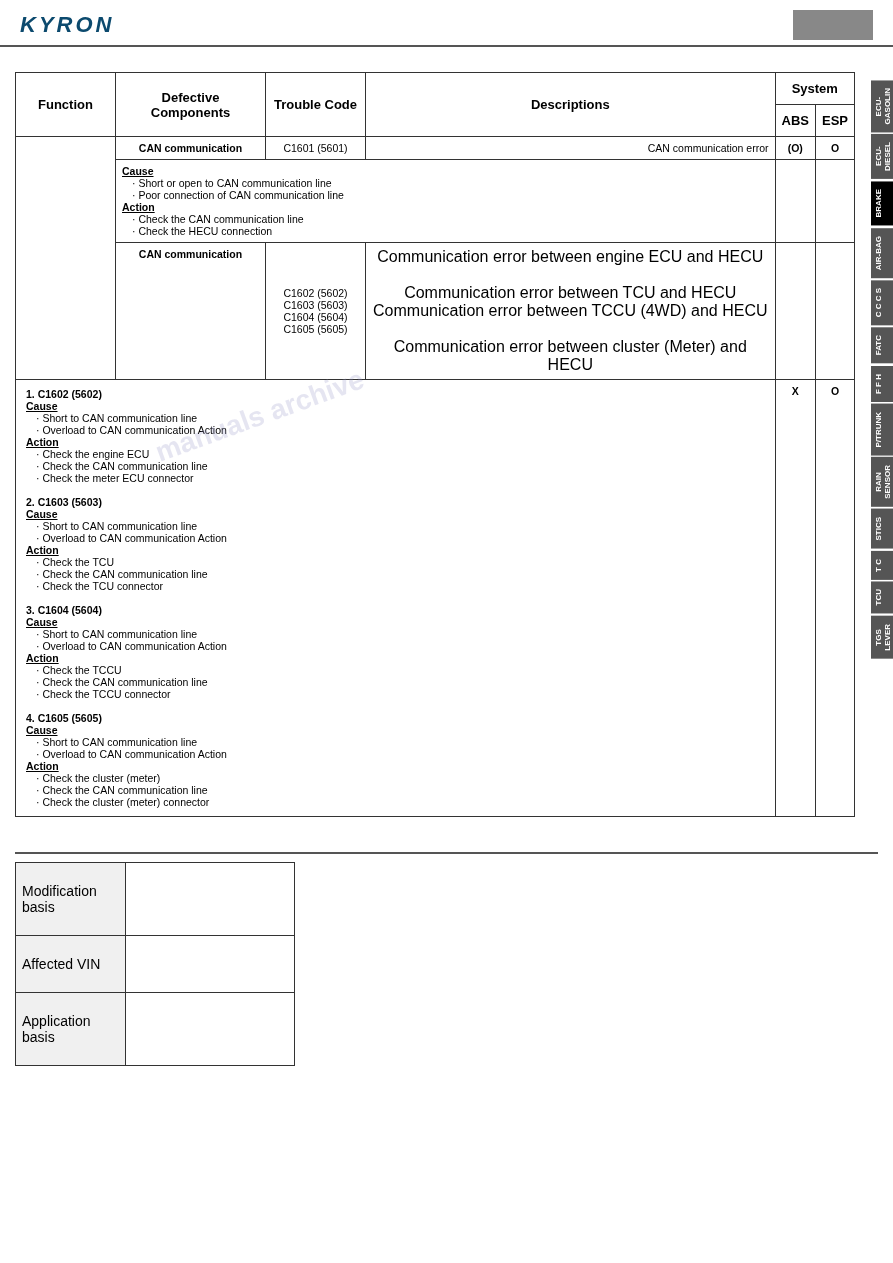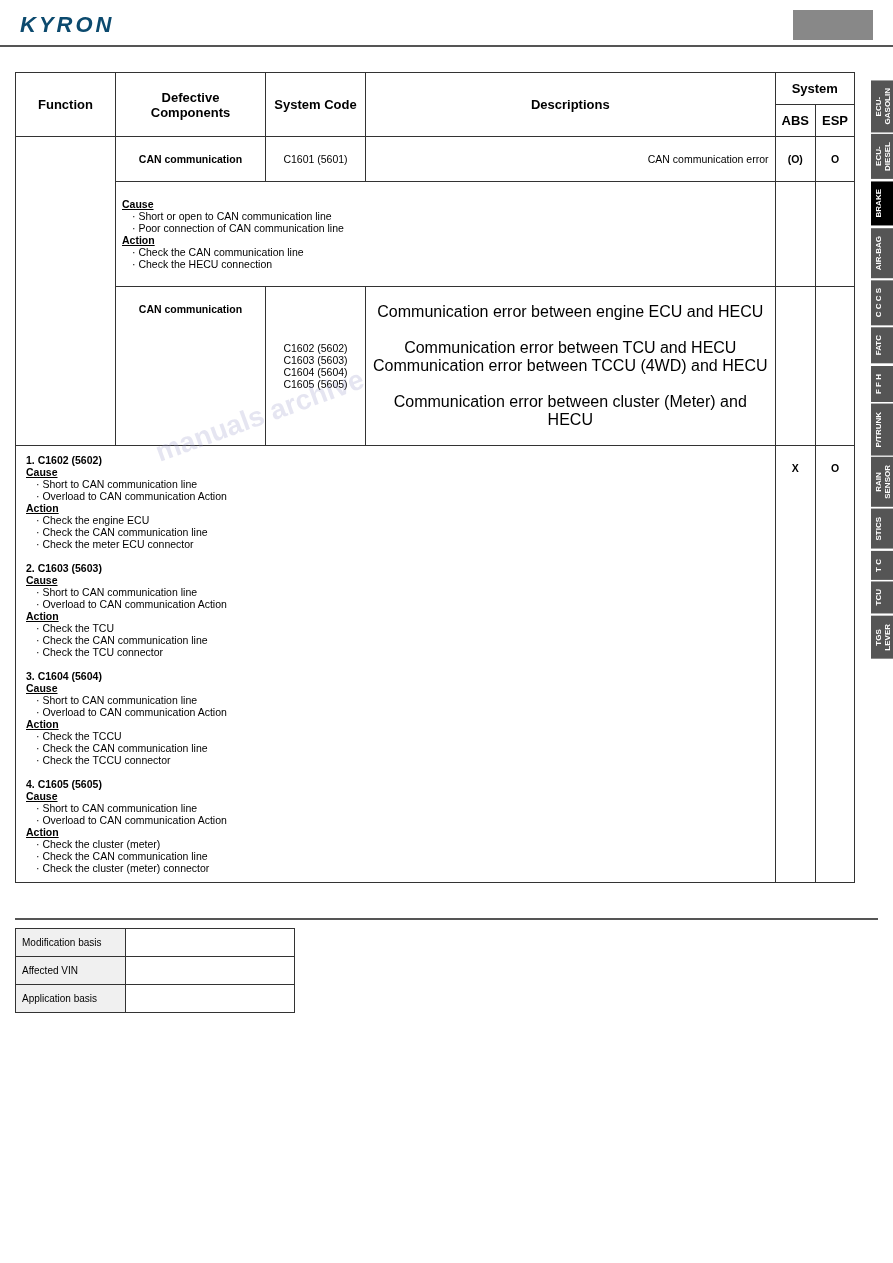--- a/index.html
+++ b/index.html
@@ -76,21 +76,21 @@
     .main-table th {
       border: 1px solid #333;
       padding: 8px 6px;
       text-align: center;
       font-weight: bold;
       font-size: 13px;
       background: #fff;
     }
     .main-table td {
       border: 1px solid #333;
-      padding: 16px 6px;
+      padding: 5px 6px;
       vertical-align: top;
       font-size: 10.5px;
     }
     .td-function {
       width: 100px;
       text-align: center;
       vertical-align: middle;
     }
     .td-defective {
       width: 150px;
@@ -143,22 +143,22 @@
       height: 2px;
       background: #555;
       margin-bottom: 8px;
     }
     .footer-table {
       border-collapse: collapse;
       width: 280px;
     }
     .footer-table td {
       border: 1px solid #333;
-      padding: 8px 6px;
-      font-size: 10px;
+      padding: 20px 6px;
+      font-size: 14px;
     }
     .footer-table td:first-child {
       background: #f0f0f0;
       width: 110px;
     }
     .footer-table td:last-child {
       width: 170px;
     }
 
     .section-num {
@@ -190,21 +190,21 @@
 </div>
 
 <div class="watermark">manuals archive</div>
 
 <div class="main-content">
   <table class="main-table">
     <thead>
       <tr>
         <th rowspan="2">Function</th>
         <th rowspan="2">Defective Components</th>
-        <th rowspan="2">System Code</th>
+        <th rowspan="2">Trouble Code</th>
         <th rowspan="2">Descriptions</th>
         <th colspan="2">System</th>
       </tr>
       <tr>
         <th>ABS</th>
         <th>ESP</th>
       </tr>
     </thead>
     <tbody>
 

